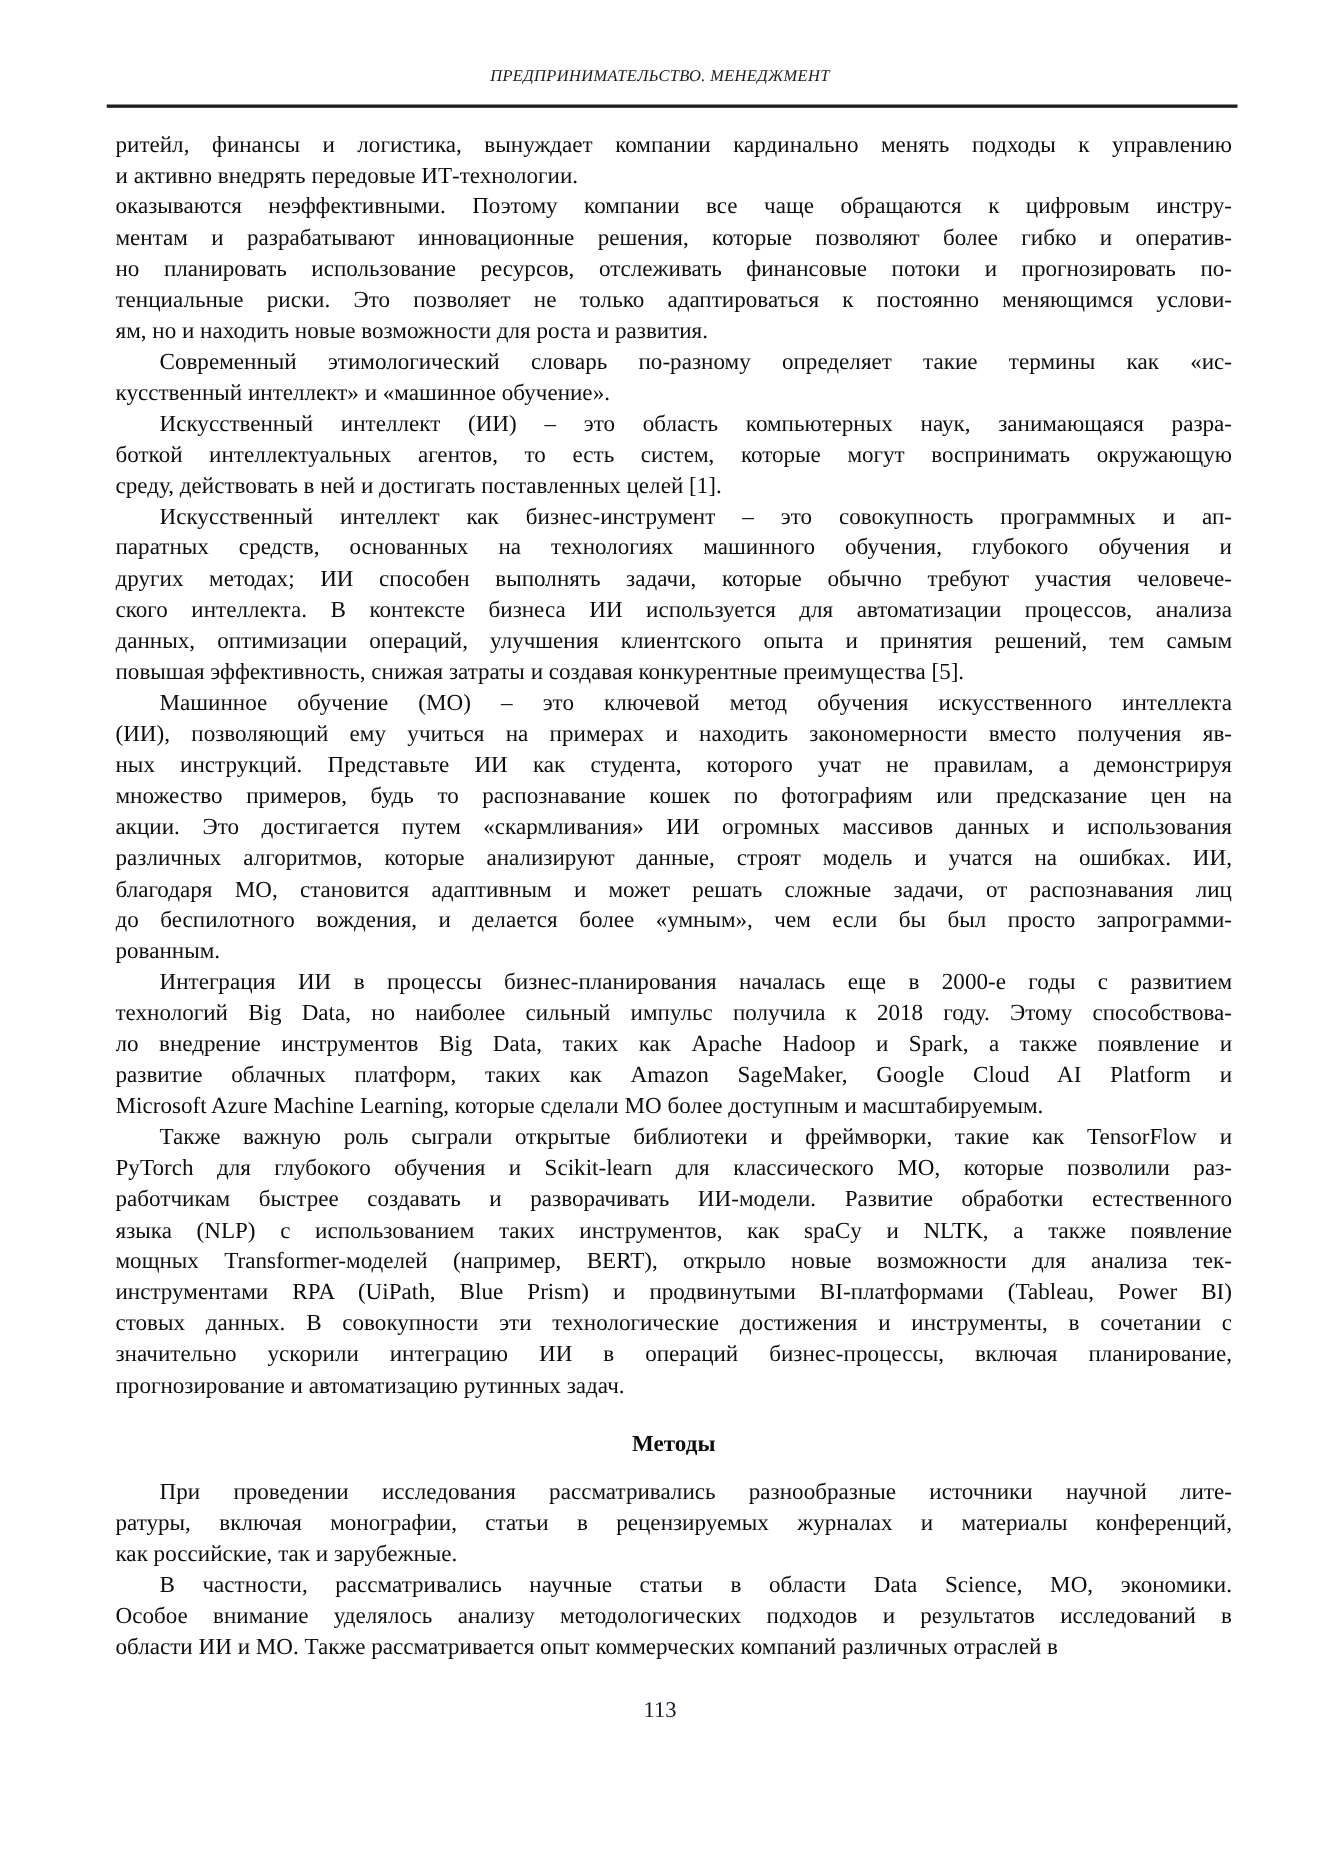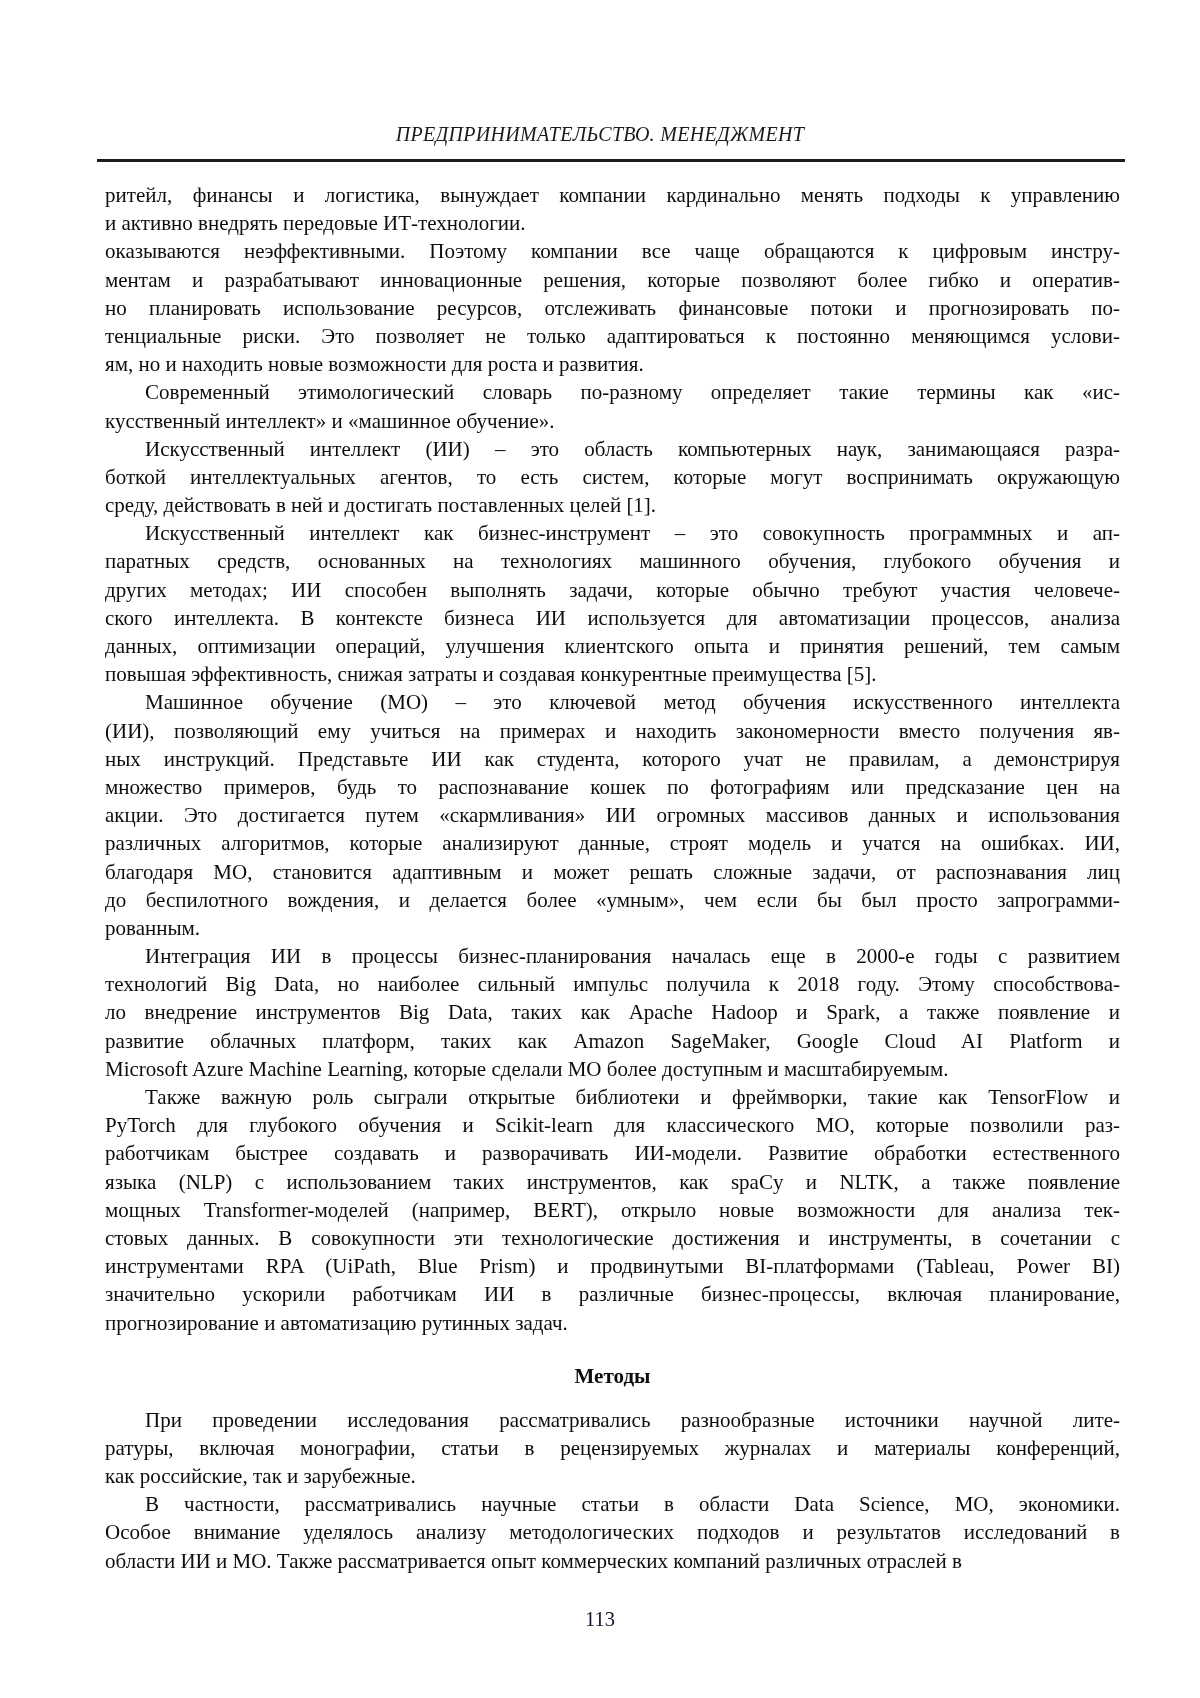--- a/index.html
+++ b/index.html
@@ -6,24 +6,24 @@
   .page {
     position: relative;
     width: 1200px;
     height: 1698px;
     background: #ffffff;
     color: #111111;
     font-family: "Liberation Serif", serif;
     overflow: hidden;
   }
   .running-head {
-    padding-top: 120px;
+    padding-top: 56px;
     text-align: center;
     font-style: italic;
-    font-size: 20px;
+    font-size: 15px;
     line-height: 28px;
     letter-spacing: 0.3px;
     color: #1a1a1a;
   }
   .head-rule {
     margin-left: 97px;
     margin-top: 11px;
     width: 1028px;
     height: 3px;
     background: #1c1c1c;
@@ -116,23 +116,23 @@
         <div class="line">ло внедрение инструментов Big Data, таких как Apache Hadoop и Spark, а также появление и</div>
         <div class="line">развитие облачных платформ, таких как Amazon SageMaker, Google Cloud AI Platform и</div>
         <div class="line last">Microsoft Azure Machine Learning, которые сделали МО более доступным и масштабируемым.</div>
       </div>
       <div class="paragraph">
         <div class="line indent">Также важную роль сыграли открытые библиотеки и фреймворки, такие как TensorFlow и</div>
         <div class="line">PyTorch для глубокого обучения и Scikit-learn для классического МО, которые позволили раз-</div>
         <div class="line">работчикам быстрее создавать и разворачивать ИИ-модели. Развитие обработки естественного</div>
         <div class="line">языка (NLP) с использованием таких инструментов, как spaCy и NLTK, а также появление</div>
         <div class="line">мощных Transformer-моделей (например, BERT), открыло новые возможности для анализа тек-</div>
+        <div class="line">инструментами RPA (UiPath, Blue Prism) и продвинутыми BI-платформами (Tableau, Power BI)</div>
         <div class="line">стовых данных. В совокупности эти технологические достижения и инструменты, в сочетании с</div>
-        <div class="line">инструментами RPA (UiPath, Blue Prism) и продвинутыми BI-платформами (Tableau, Power BI)</div>
-        <div class="line">значительно ускорили работчикам ИИ в различные бизнес-процессы, включая планирование,</div>
+        <div class="line">значительно ускорили интеграцию ИИ в операций бизнес-процессы, включая планирование,</div>
         <div class="line last">прогнозирование и автоматизацию рутинных задач.</div>
       </div>
       <div class="section-heading">Методы</div>
       <div class="paragraph">
         <div class="line indent">При проведении исследования рассматривались разнообразные источники научной лите-</div>
         <div class="line">ратуры, включая монографии, статьи в рецензируемых журналах и материалы конференций,</div>
         <div class="line last">как российские, так и зарубежные.</div>
       </div>
       <div class="paragraph">
         <div class="line indent">В частности, рассматривались научные статьи в области Data Science, МО, экономики.</div>

